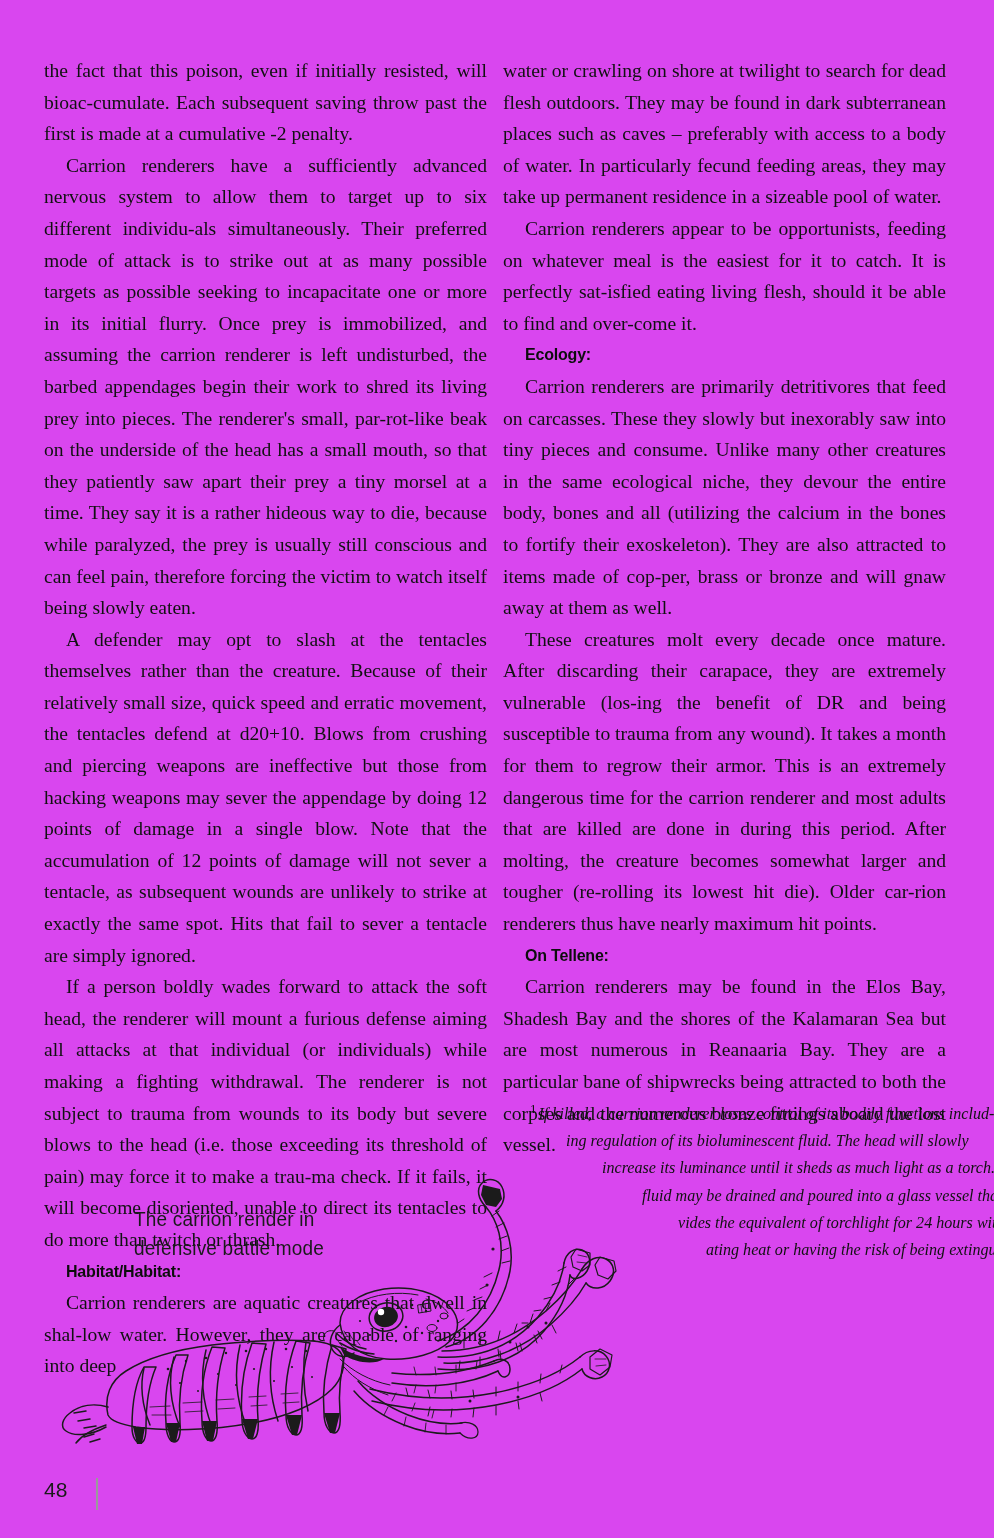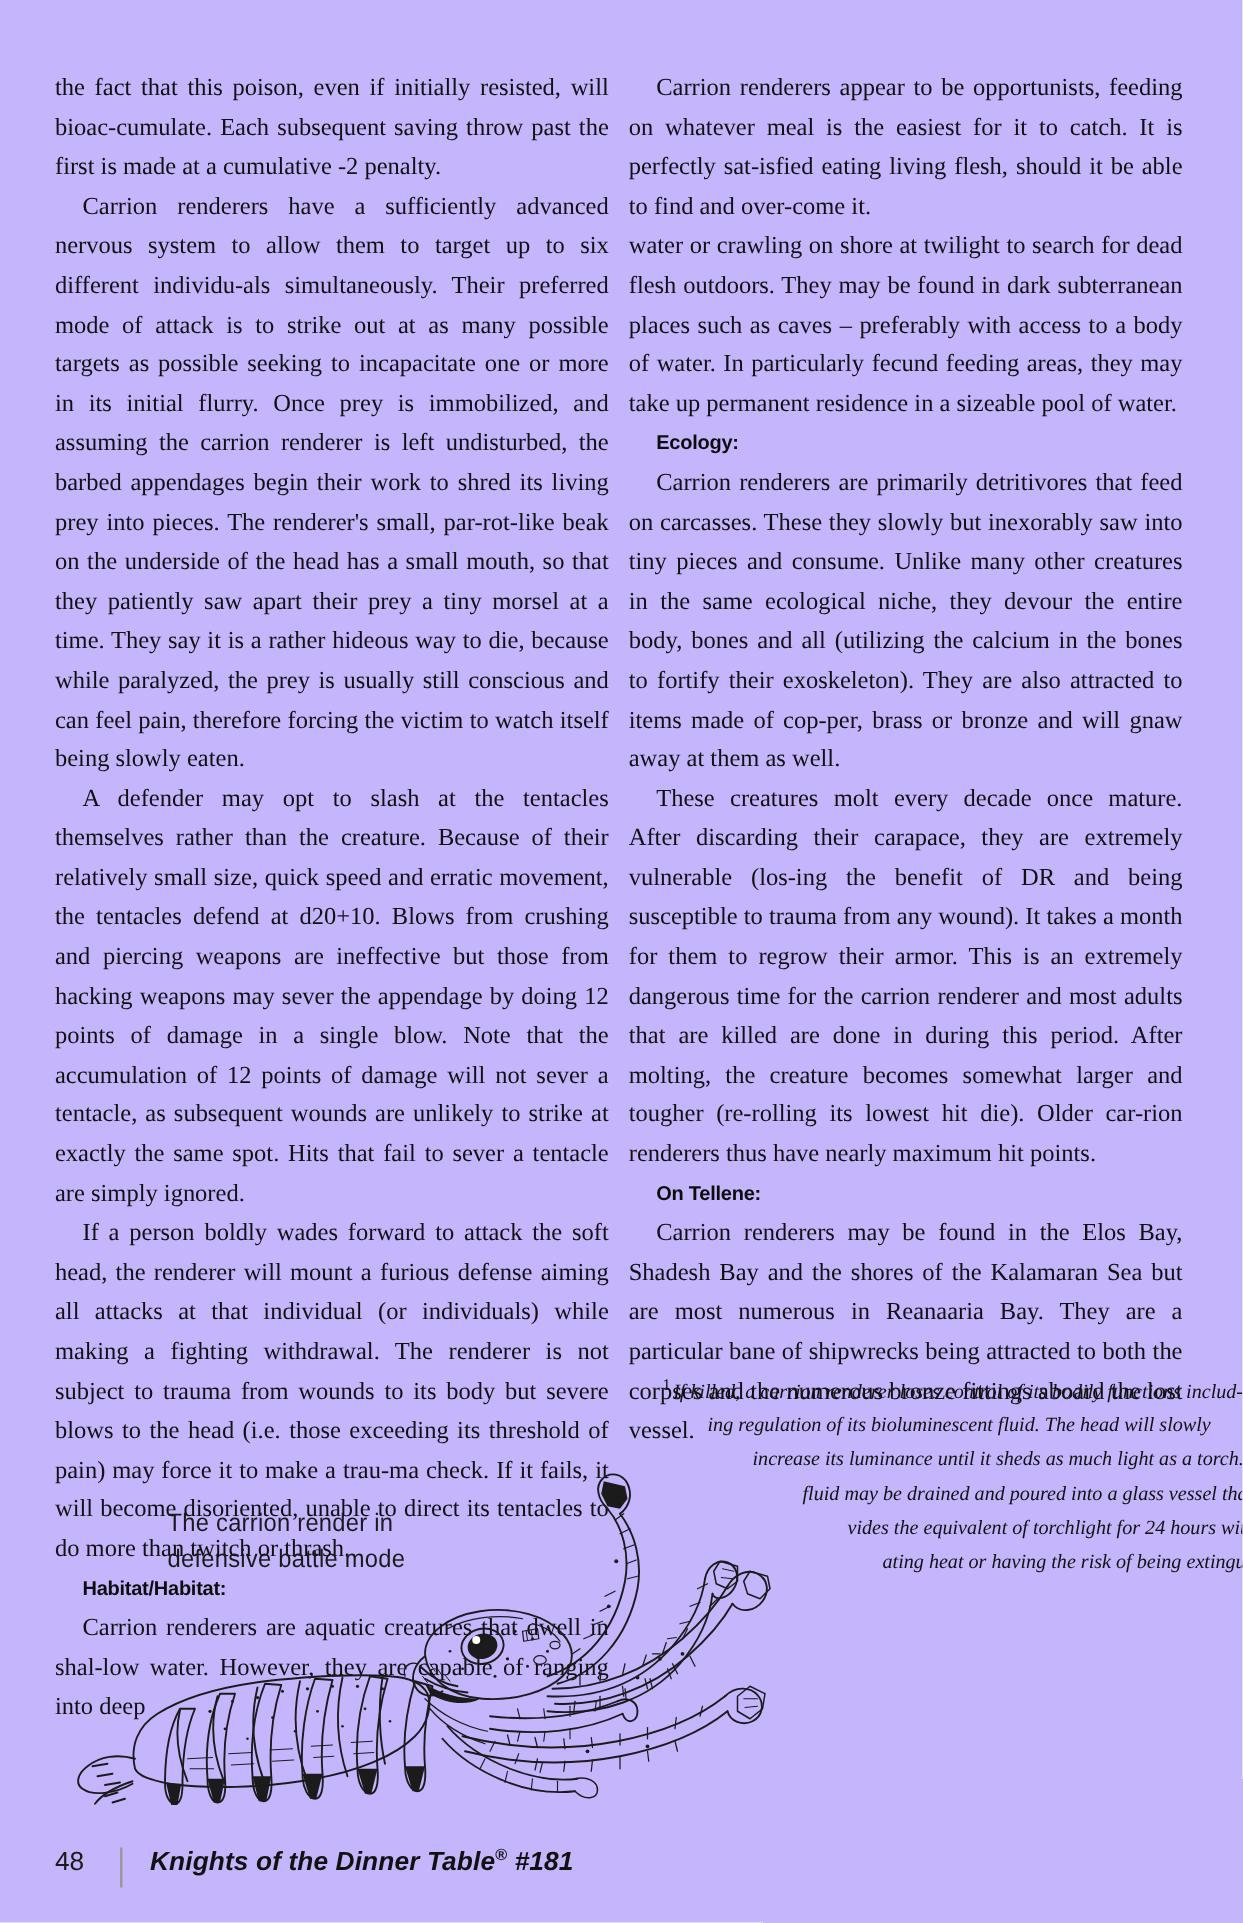--- a/index.html
+++ b/index.html
@@ -4,21 +4,21 @@
 <style>
   html, body {
     margin: 0;
     padding: 0;
     background: #ffffff;
   }
   .page {
     position: relative;
     width: 994px;
     height: 1538px;
-    background: #c4b5fd;
+    background: #d946ef;
     overflow: hidden;
     font-family: "Liberation Serif", "DejaVu Serif", serif;
     color: #111111;
   }
 
   
   .col {
     position: absolute;
     top: 55px;
     width: 443px;
@@ -151,22 +151,22 @@
   <div class="col col-left">
     <p class="para noindent">the fact that this poison, even if initially resisted, will bioac-cumulate. Each subsequent saving throw past the first is made at a cumulative -2 penalty.</p>
     <p class="para">Carrion renderers have a sufficiently advanced nervous system to allow them to target up to six different individu-als simultaneously. Their preferred mode of attack is to strike out at as many possible targets as possible seeking to incapacitate one or more in its initial flurry.  Once prey is immobilized, and assuming the carrion renderer is left undisturbed, the barbed appendages begin their work to shred its living prey into pieces.  The renderer's small, par-rot-like beak on the underside of the head has a small mouth, so that they patiently saw apart their prey a tiny morsel at a time. They say it is a rather hideous way to die, because while paralyzed, the prey is usually still conscious and can feel pain, therefore forcing the victim to watch itself being slowly eaten.</p>
     <p class="para">A defender may opt to slash at the tentacles themselves rather than the creature. Because of their relatively small size, quick speed and erratic movement, the tentacles defend at d20+10. Blows from crushing and piercing weapons are ineffective but those from hacking weapons may sever the appendage by doing 12 points of damage in a single blow. Note that the accumulation of 12 points of damage will not sever a tentacle, as subsequent wounds are unlikely to strike at exactly the same spot. Hits that fail to sever a tentacle are simply ignored.</p>
     <p class="para">If a person boldly wades forward to attack the soft head, the renderer will mount a furious defense aiming all attacks at that individual (or individuals) while making a fighting withdrawal. The renderer is not subject to trauma from wounds to its body but severe blows to the head (i.e. those exceeding its threshold of pain) may force it to make a trau-ma check. If it fails, it will become disoriented, unable to direct its tentacles to do more than twitch or thrash.</p>
     <h3 class="subhead">Habitat/Habitat:</h3>
     <p class="para">Carrion renderers are aquatic creatures that dwell in shal-low water. However, they are capable of ranging into deep</p>
   </div>
 
   <div class="col col-right">
+    <p class="para noindent">water or crawling on shore at twilight to search for dead flesh outdoors. They may be found in dark subterranean places such as caves – preferably with access to a body of water. In particularly fecund feeding areas, they may take up permanent residence in a sizeable pool of water.</p>
     <p class="para">Carrion renderers appear to be opportunists, feeding on whatever meal is the easiest for it to catch. It is perfectly sat-isfied eating living flesh, should it be able to find and over-come it.</p>
-    <p class="para noindent">water or crawling on shore at twilight to search for dead flesh outdoors. They may be found in dark subterranean places such as caves – preferably with access to a body of water. In particularly fecund feeding areas, they may take up permanent residence in a sizeable pool of water.</p>
     <h3 class="subhead">Ecology:</h3>
     <p class="para">Carrion renderers are primarily detritivores that feed on carcasses. These they slowly but inexorably saw into tiny pieces and consume. Unlike many other creatures in the same ecological niche, they devour the entire body, bones and all (utilizing the calcium in the bones to fortify their exoskeleton). They are also attracted to items made of cop-per, brass or bronze and will gnaw away at them as well.</p>
     <p class="para">These creatures molt every decade once mature. After discarding their carapace, they are extremely vulnerable (los-ing the benefit of DR and being susceptible to trauma from any wound). It takes a month for them to regrow their armor. This is an extremely dangerous time for the carrion renderer and most adults that are killed are done in during this period. After molting, the creature becomes somewhat larger and tougher (re-rolling its lowest hit die). Older car-rion renderers thus have nearly maximum hit points.</p>
     <h3 class="subhead">On Tellene:</h3>
     <p class="para">Carrion renderers may be found in the Elos Bay, Shadesh Bay and the shores of the Kalamaran Sea but are most numerous in Reanaaria Bay. They are a particular bane of shipwrecks being attracted to both the corpses and the numerous bronze fittings aboard the lost vessel.</p>
   </div>
 
   <div class="footnote">
     <span class="fn-line fn-i0"><sup class="fn-marker">1</sup><span>If killed, a carrion renderer loses control of its bodily functions includ-</span></span>
     <span class="fn-line fn-i1">ing regulation of its bioluminescent fluid. The head will slowly</span>
@@ -430,16 +430,15 @@
 
         <path d="M300 214 C312 226 330 236 350 240" stroke-width="1"></path>
         <path d="M304 222 C314 234 330 244 348 250" stroke-width="1"></path>
       </g>
     </svg>
   </div>
 
   <div class="footer">
     <span class="footer-page-number">48</span>
     <span class="footer-rule"></span>
-    <span class="footer-title"><span>Knights of the Dinner Table</span><span class="reg">®</span>&nbsp;<span>#181</span></span>
   </div>
 
 </div>
 
 </body></html>

